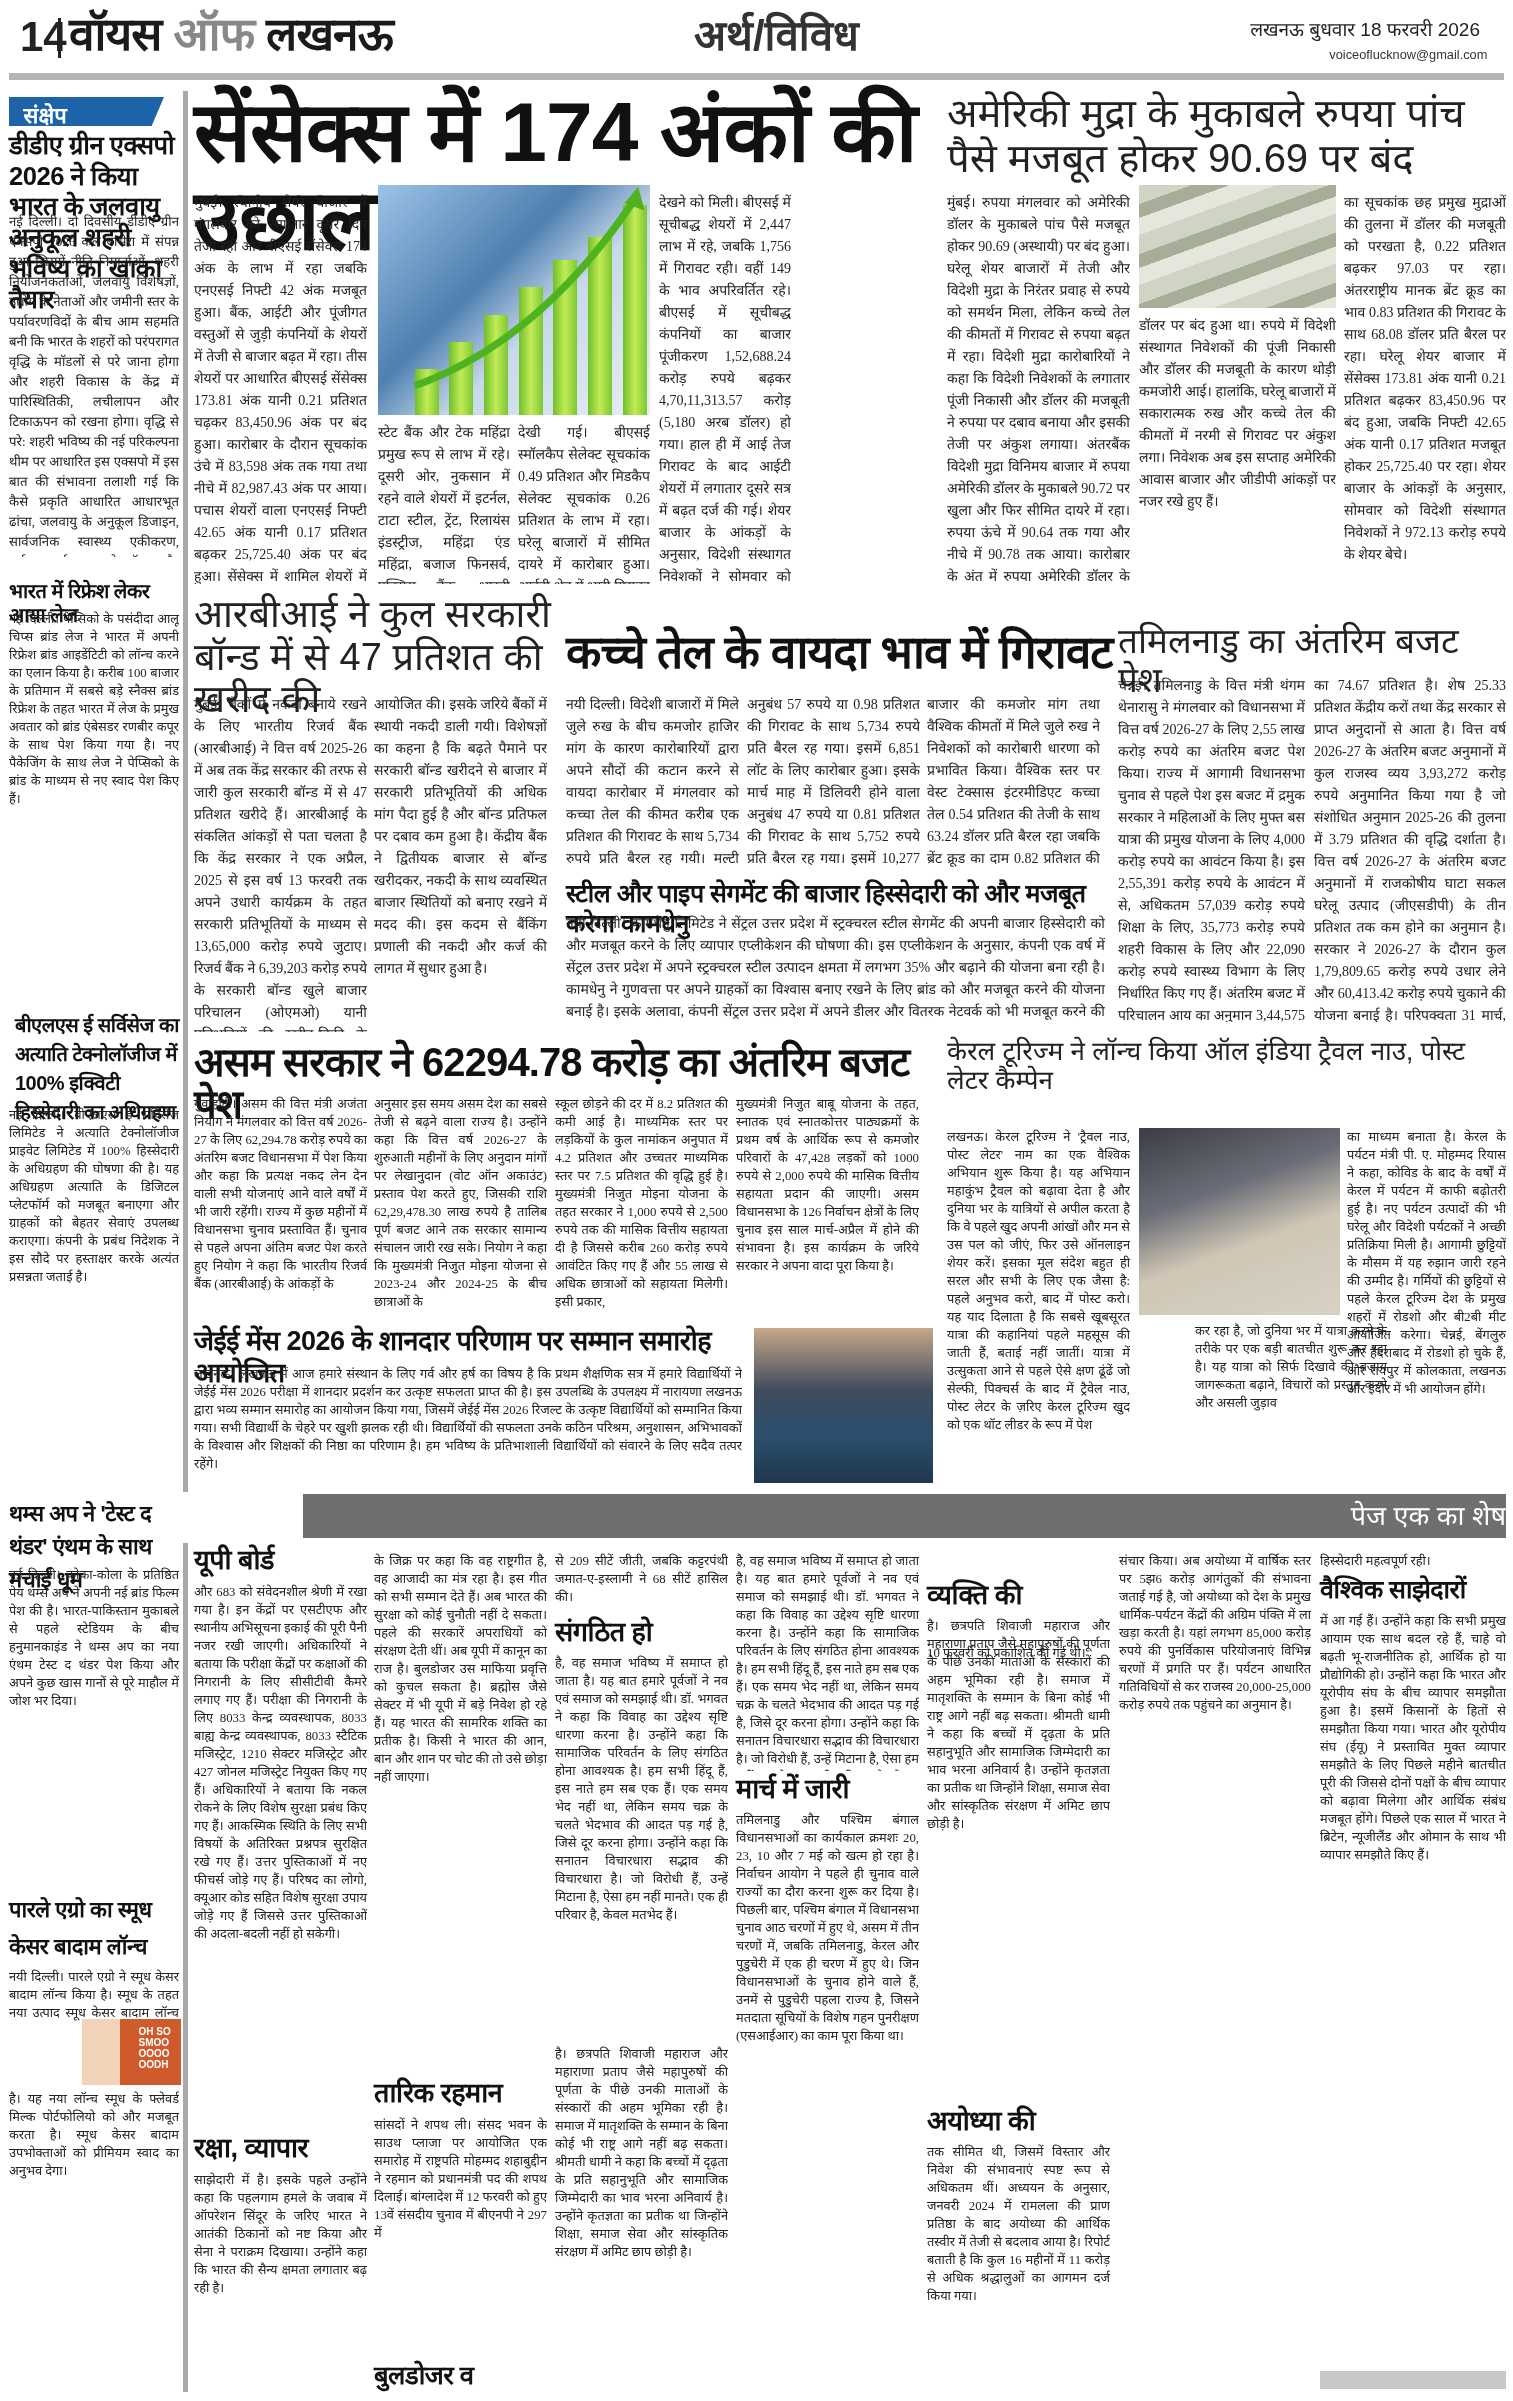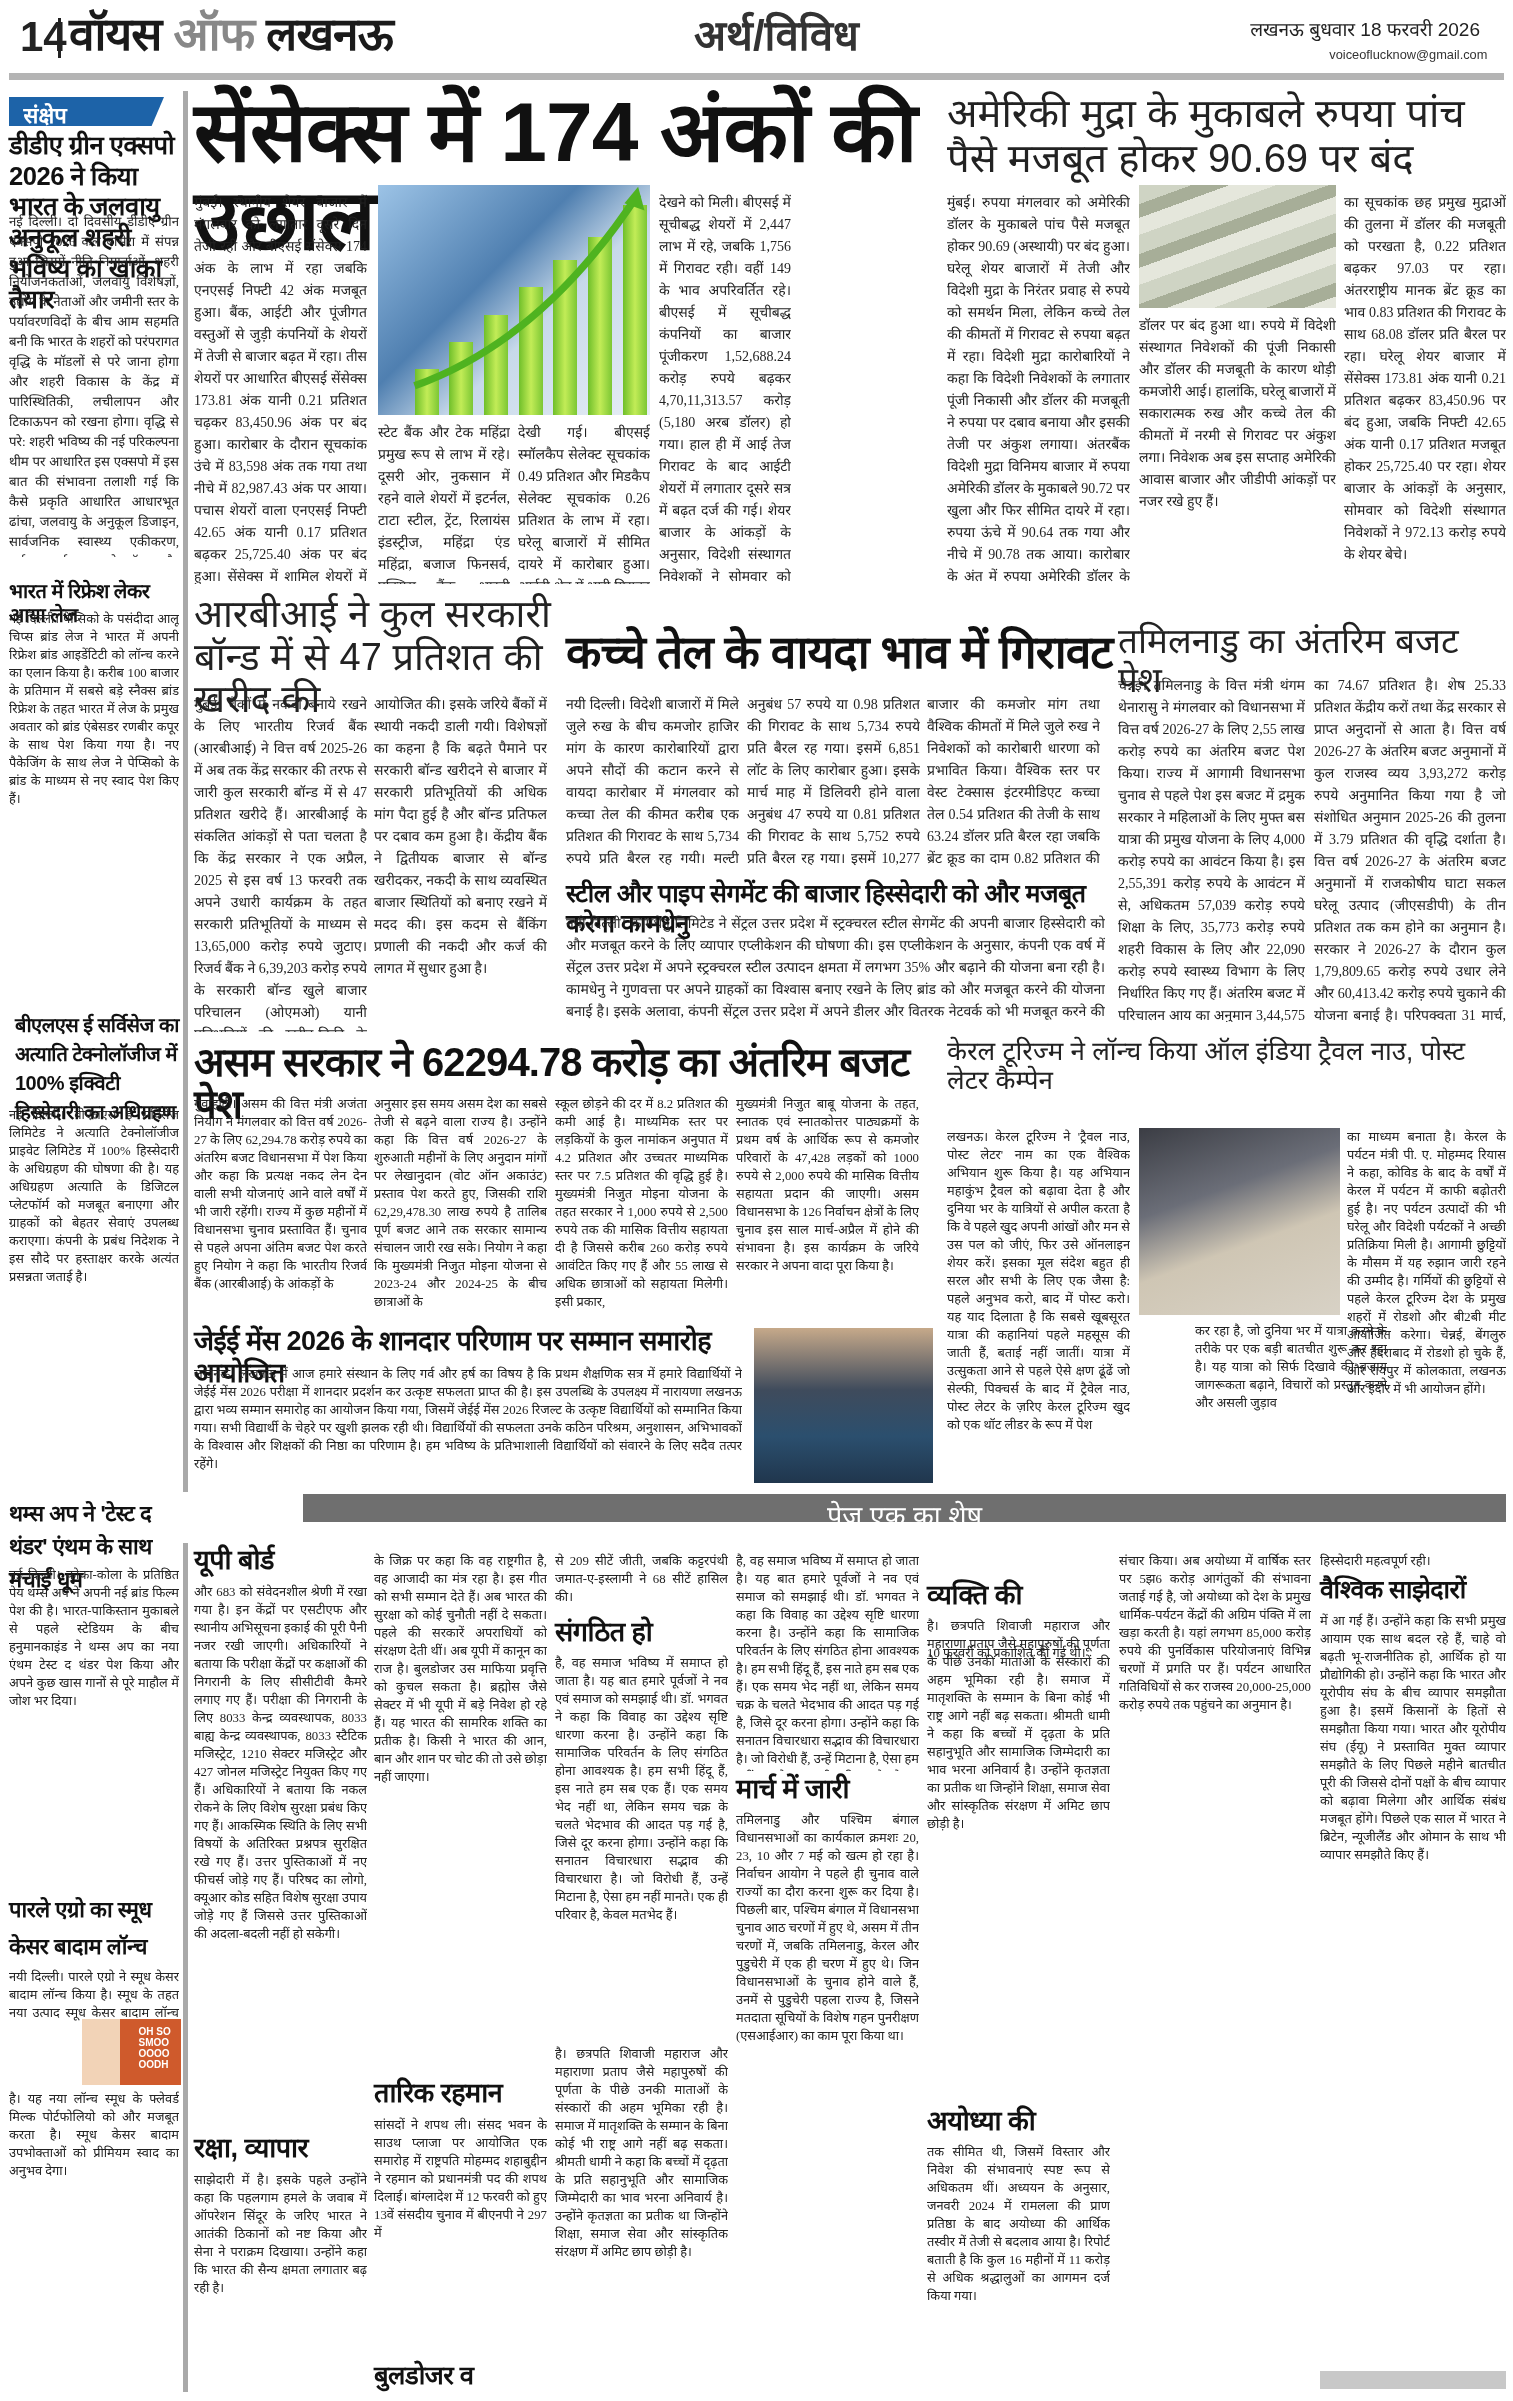--- a/index.html
+++ b/index.html
@@ -21,21 +21,21 @@
 .h-side{font-weight:bold;color:#111;line-height:1.2;letter-spacing:-0.5px}
 .body{font-size:14px;line-height:22px;color:#222;text-align:justify;overflow:hidden;font-family:"Liberation Serif","DejaVu Serif",serif}
 .body.sm{font-size:12.8px;line-height:18px}
 .img{overflow:hidden}
 .img-sensex{background:linear-gradient(135deg,#9cc3e6 0%,#4f7fb0 40%,#c7d9ea 60%,#e8eef5 100%)}
 .bar-g{position:absolute;bottom:0;background:linear-gradient(90deg,#6fbf2a,#c2ec57,#7cc734)}
 .img-dollar{background:repeating-linear-gradient(160deg,#cfd4c4 0 18px,#a7ae98 18px 31px,#e5e7dc 31px 47px)}
 .img-kerala{background:linear-gradient(160deg,#3b3d44 0%,#6b6e78 35%,#cfc6b4 60%,#d8d2c6 100%)}
 .img-jee{background:linear-gradient(180deg,#c6a98a 0%,#3f4b5c 40%,#2b4f6e 70%,#20364d 100%)}
 .img-parle{background:linear-gradient(90deg,#f2d3b7 0 38%,#cf5a2c 38% 100%)}
-.strip{left:303px;top:1494px;width:1203px;height:28px;background:#6f6f6f;color:#fff;font-size:27px;text-align:center;line-height:44px}
+.strip{left:303px;top:1494px;width:1203px;height:44px;background:#6f6f6f;color:#fff;font-size:27px;text-align:right;line-height:44px}
 .parle-txt{color:#fff;font-weight:900;font-size:20px;line-height:22px;position:absolute;right:12.8px;top:16.4px;text-align:left}
 </style>
 </head>
 <body>
 
 <div class="abs hd-page">14</div>
 <div class="abs hd-sep"></div>
 <div class="abs hd-mast">
   <span>वॉयस</span>
   <span class="g">ऑफ</span>

